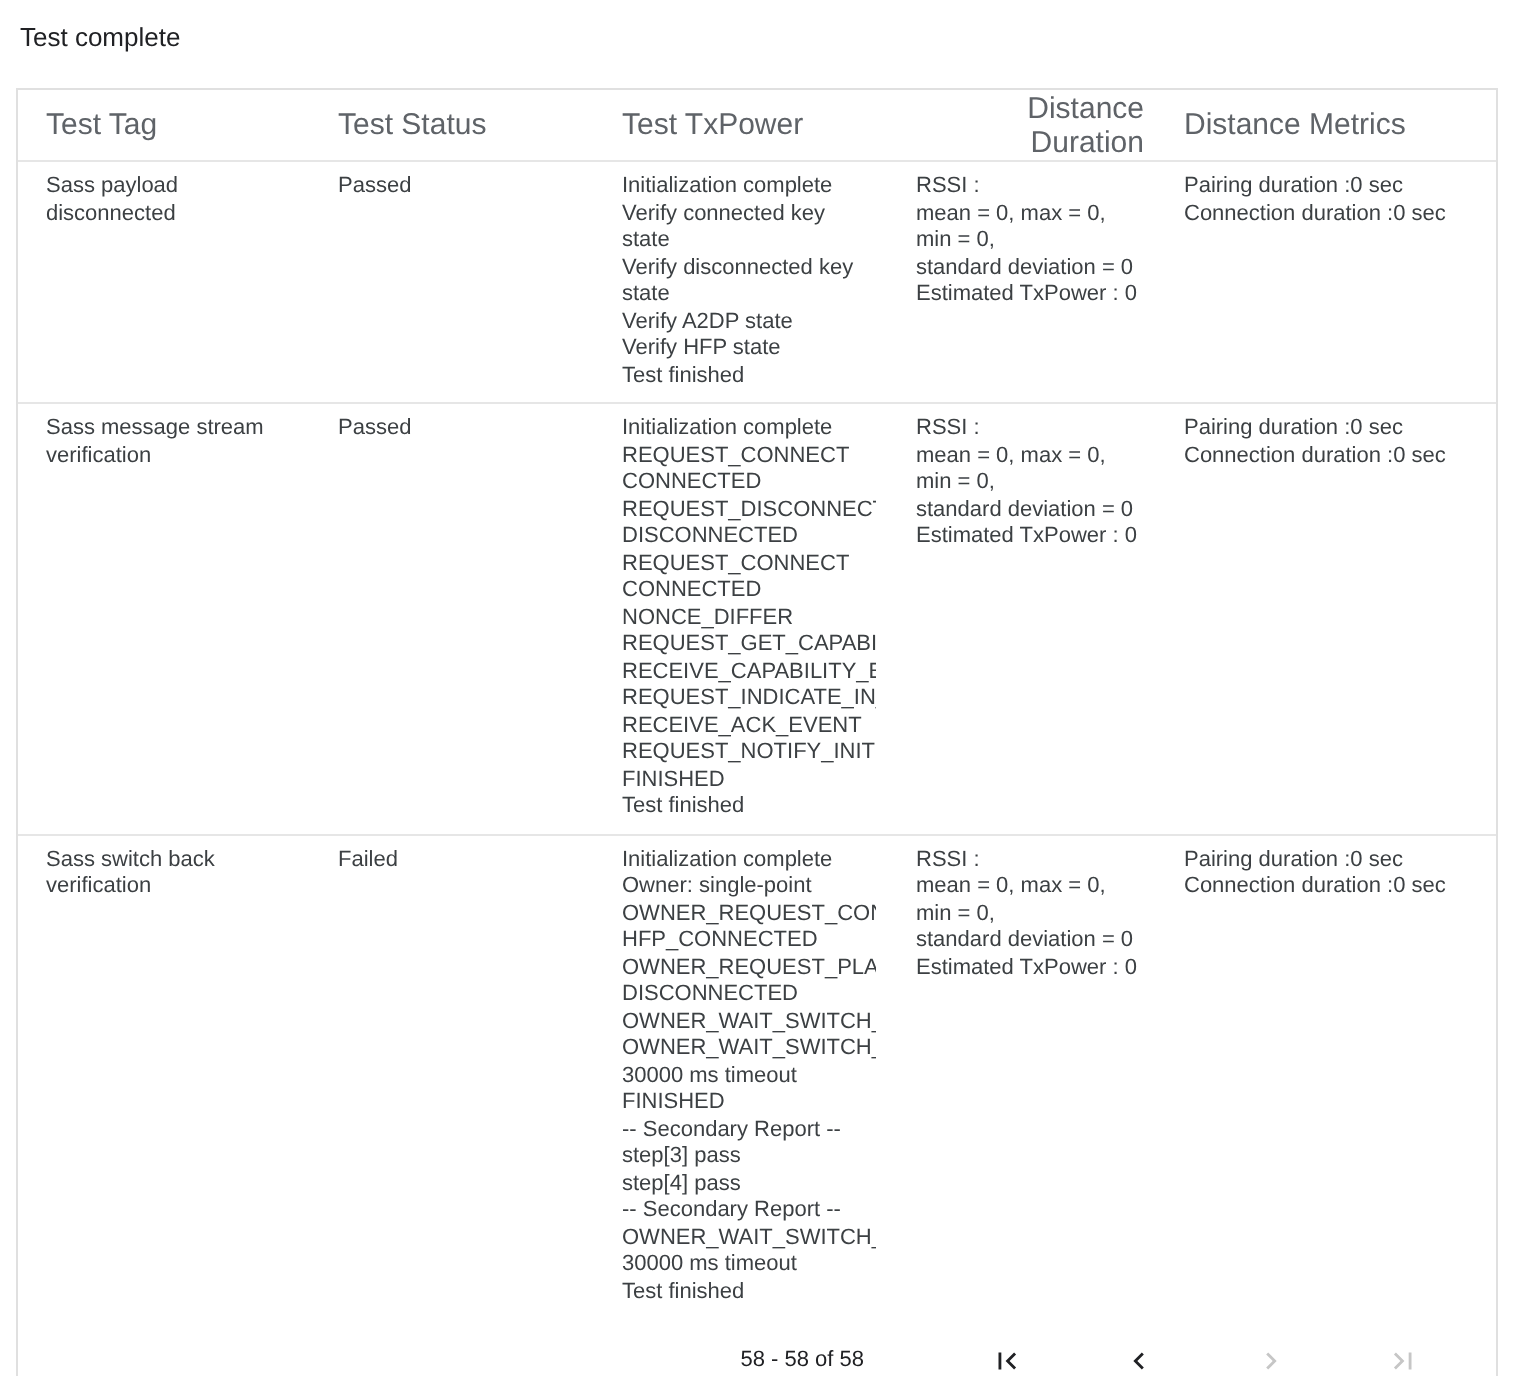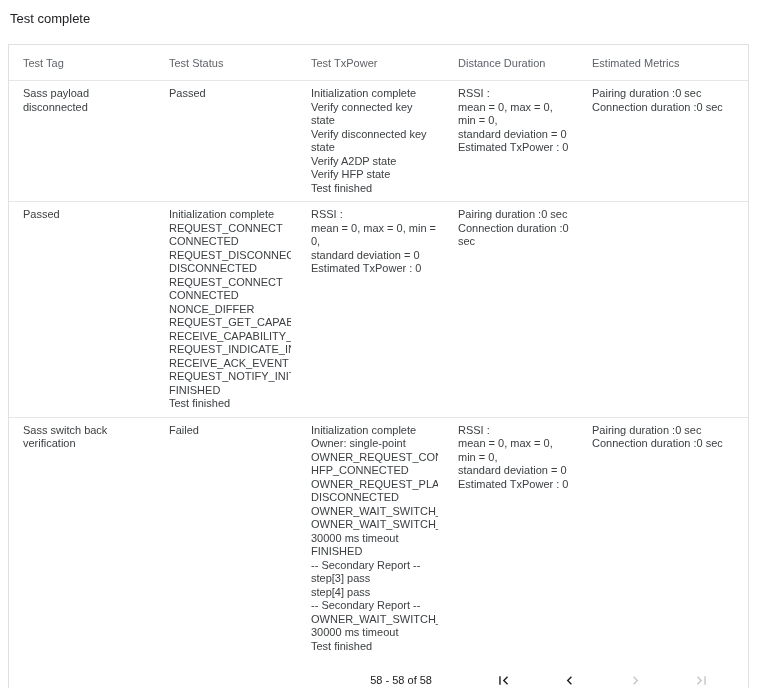--- a/index.html
+++ b/index.html
@@ -25,22 +25,23 @@
   }
   .grid-row {
     display: grid;
     grid-template-columns: 146px 142px 147px 134px 1fr;
   }
   .thead { height: 35px; }
   .th {
     display: flex;
     align-items: center;
     padding: 0 6px 0 14px;
-    font-size: 11px;
+    font-size: 15px;
     color: #5f6368;
+    text-align: right;
   }
   .trow { border-top: 1px solid #e6e6e6; }
   .cell {
     display: flex;
     align-items: flex-start;
     padding: 6px 6px 6px 14px;
     font-size: 11px;
     line-height: 13.5px;
     color: #3c4043;
   }
@@ -81,21 +82,21 @@
 <div class="page">
   <div class="page-title">Test complete</div>
 
   <div class="card">
 
     <div class="grid-row thead">
       <div class="th">Test Tag</div>
       <div class="th">Test Status</div>
       <div class="th">Test TxPower</div>
       <div class="th">Distance Duration</div>
-      <div class="th">Estimated Metrics</div>
+      <div class="th">Distance Metrics</div>
     </div>
 
     <div class="grid-row trow">
       <div class="cell">
           <div class="cell-inner">Sass payload disconnected</div>
         </div>
       <div class="cell">
           <div class="cell-inner">Passed</div>
         </div>
       <div class="cell">
@@ -112,20 +113,23 @@
 standard deviation = 0
 Estimated TxPower : 0</div>
         </div>
       <div class="cell">
           <div class="cell-inner">Pairing duration :0 sec
 Connection duration :0 sec</div>
         </div>
     </div>
 
     <div class="grid-row trow">
+      <div class="cell">
+          <div class="cell-inner">Sass message stream verification</div>
+        </div>
       <div class="cell">
           <div class="cell-inner">Passed</div>
         </div>
       <div class="cell">
           <div class="cell-inner">Initialization complete
 REQUEST_CONNECT
 CONNECTED
 REQUEST_DISCONNECT
 DISCONNECTED
 REQUEST_CONNECT

